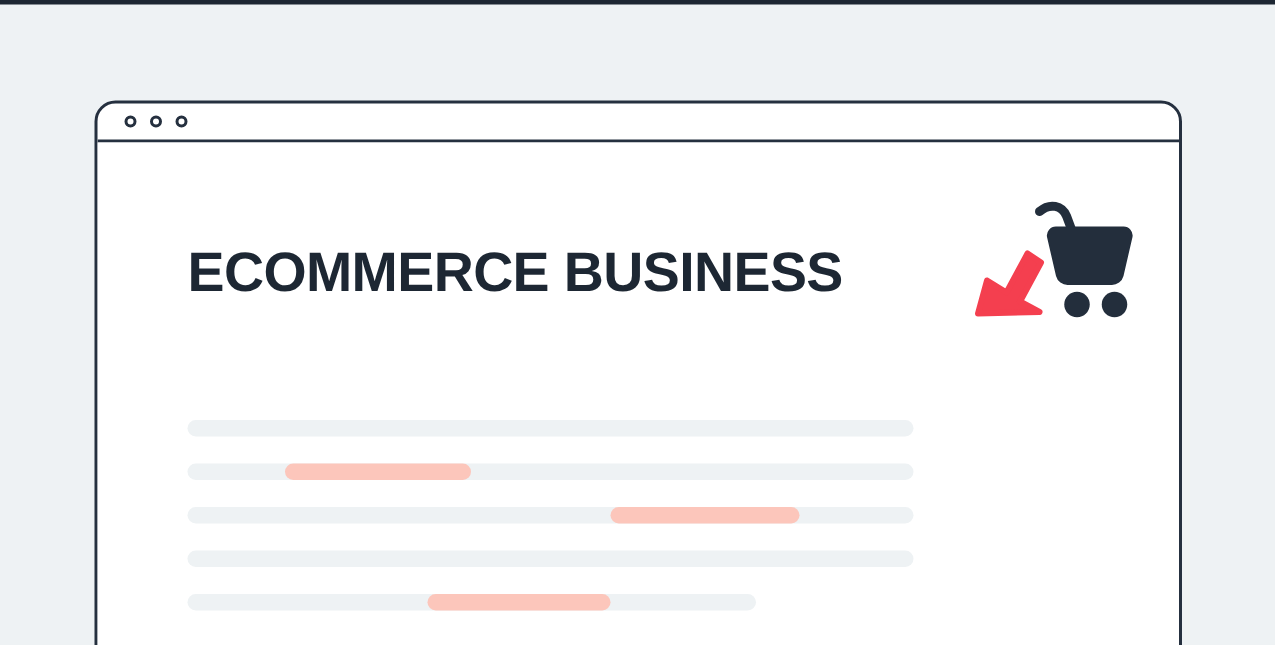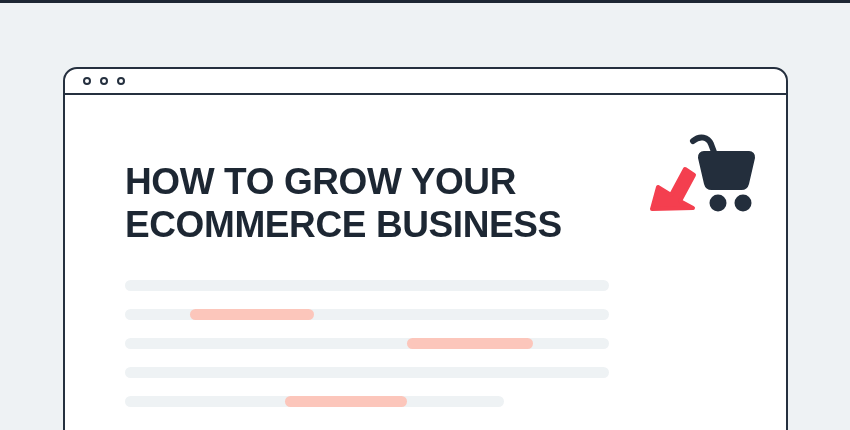--- a/index.html
+++ b/index.html
@@ -136,21 +136,20 @@
     <div class="traffic-lights">
       <span class="dot"></span>
       <span class="dot"></span>
       <span class="dot"></span>
     </div>
   </div>
 
   <div class="browser-content">
 
     <h1 class="headline" style="color: rgb(29, 39, 51);">
-      <span class="hl-line">HOW TO GROW YOUR</span>
       <span class="hl-line">ECOMMERCE BUSINESS</span>
     </h1>
 
     <div class="cart-art">
       <svg width="120" height="100" viewBox="0 0 120 100" xmlns="http://www.w3.org/2000/svg">
         <g>
 
           <path d="M55 16 c7 -6 15 -4 18 3 l3 8" fill="none" stroke="#232e3c" stroke-width="6" stroke-linecap="round"></path>
 
           <path d="M68 26 h43 a6 6 0 0 1 6 7 l-6 26 a8 8 0 0 1 -8 6 h-29 a8 8 0 0 1 -8 -6 l-6 -26 a6 6 0 0 1 6 -7 z" fill="#232e3c"></path>

